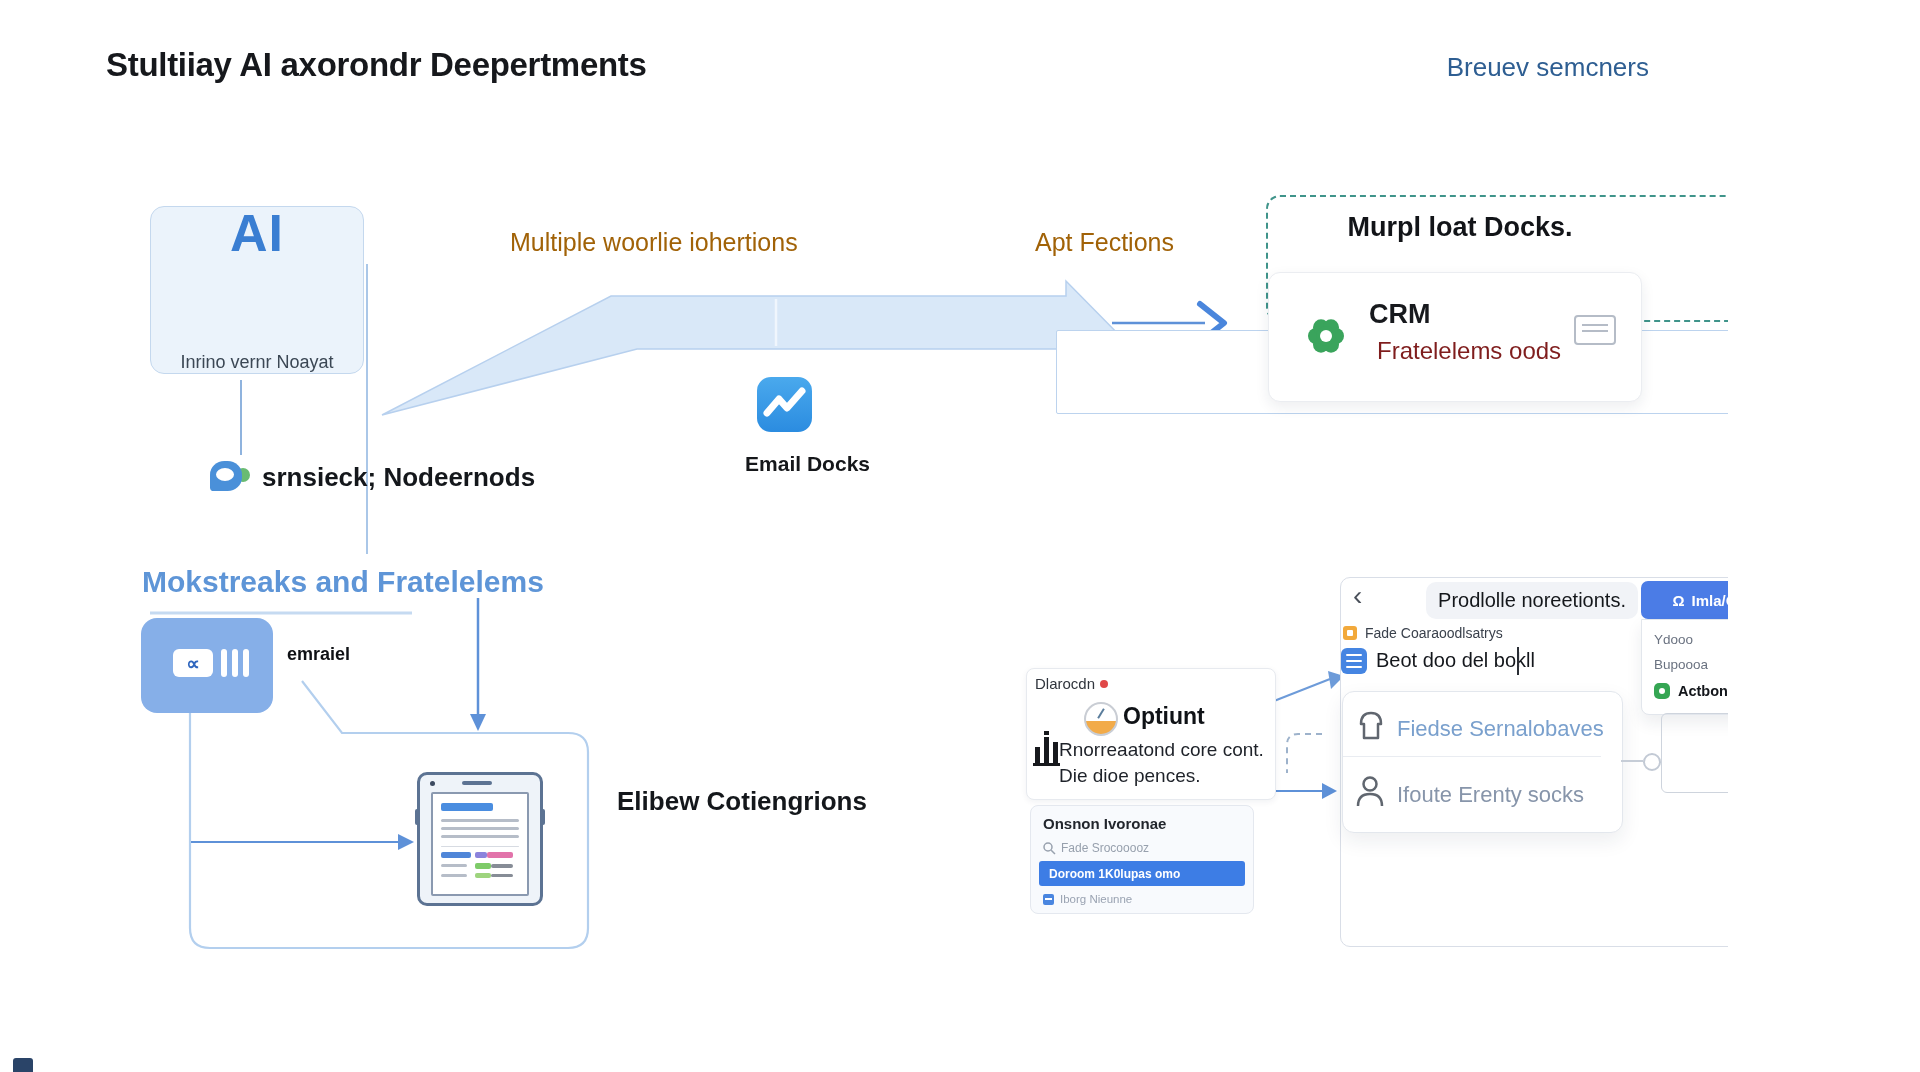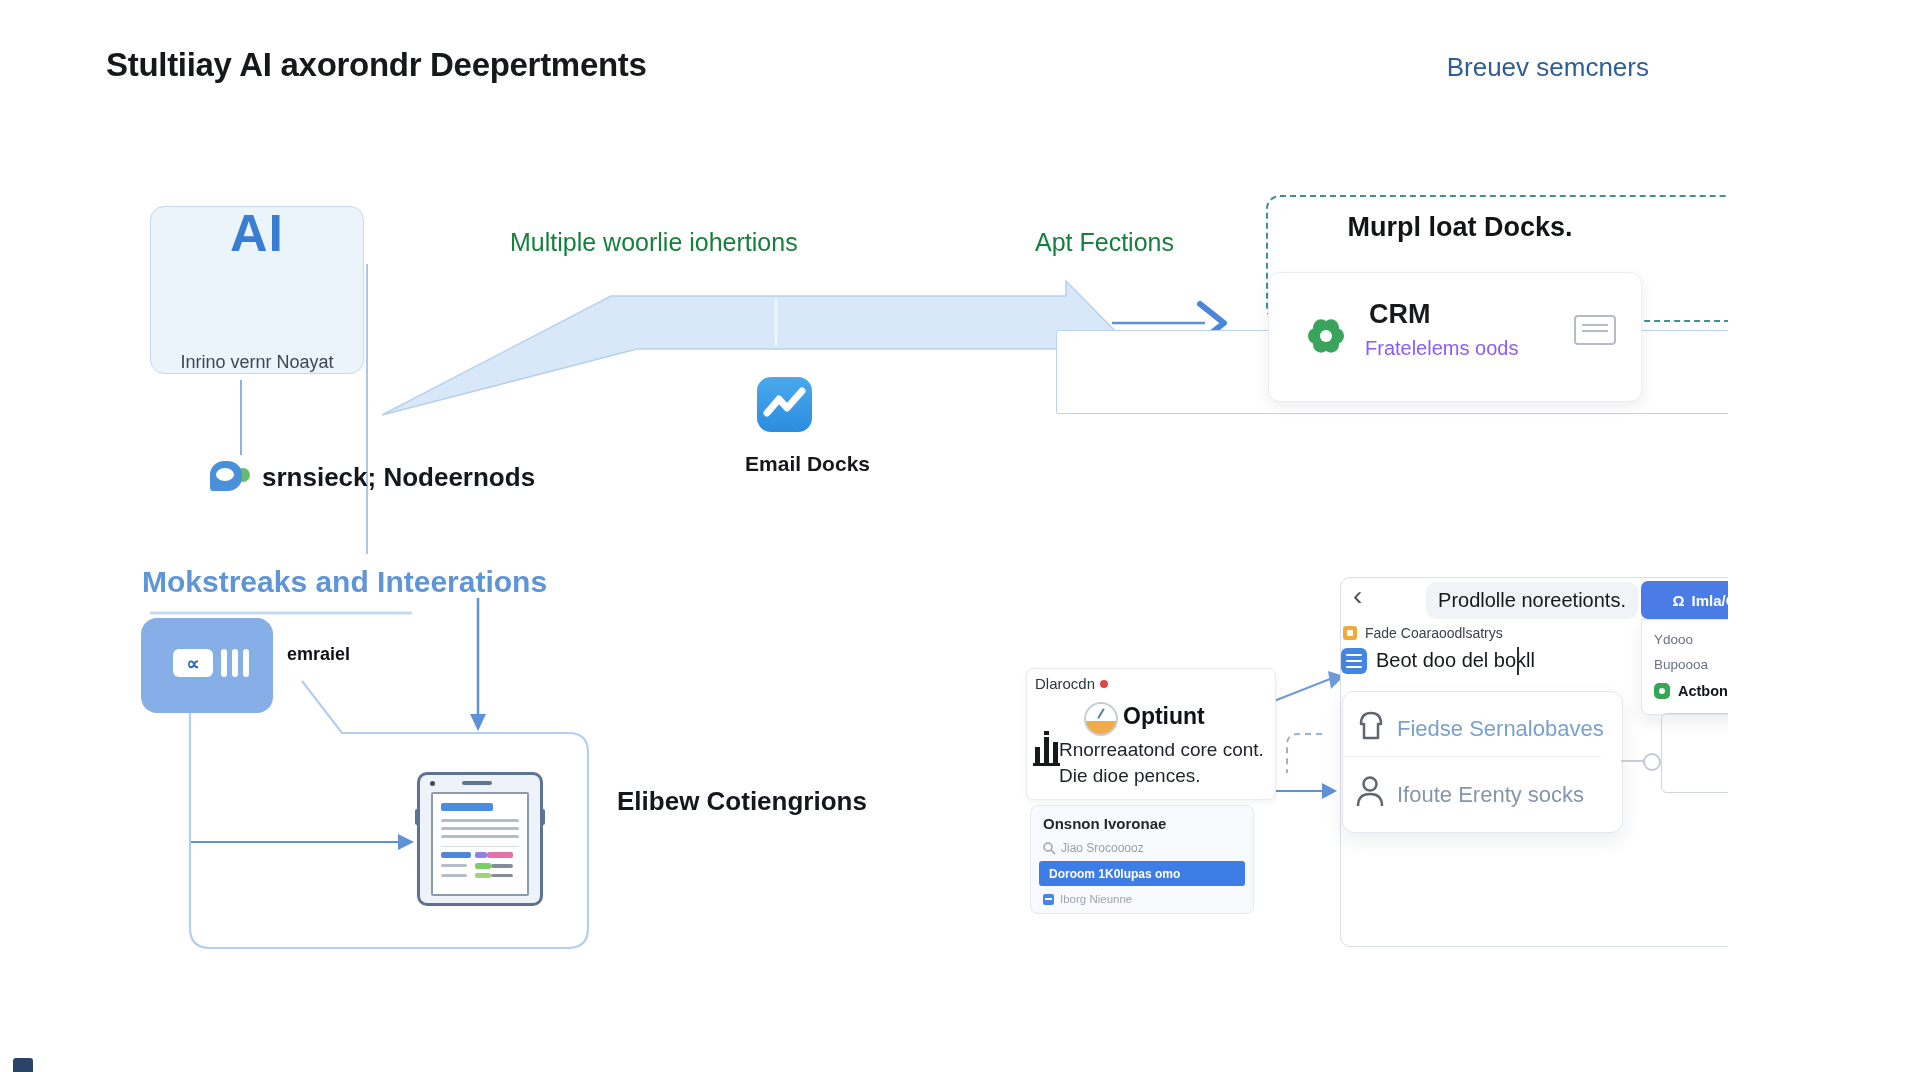--- a/index.html
+++ b/index.html
@@ -10,39 +10,39 @@
   #connector-layer{position:absolute;left:0;top:0;z-index:0;}
 
   .page-title{font-size:33px;font-weight:700;letter-spacing:-0.3px;color:#16181c;}
   .header-link{font-size:26px;font-weight:500;color:#2e5e92;}
 
   .ai-box{left:150px;top:206px;width:212px;height:166px;background:#ebf3fb;border:1.5px solid #c4d8ee;
           border-radius:14px;z-index:1;display:flex;flex-direction:column;align-items:center;justify-content:space-between;}
   .ai-logo{font-size:52px;font-weight:800;color:#3a7ed2;letter-spacing:1px;line-height:1;}
   .ai-label{font-size:18px;color:#3b4754;margin-top:24px;}
 
-  .flow-label{font-size:25px;font-weight:500;color:#15803d;}
+  .flow-label{font-size:25px;font-weight:500;color:#a16207;}
 
   .chat-icon{left:210px;top:459px;width:38px;height:38px;z-index:1;}
   .chat-green{position:absolute;right:-2px;top:9px;width:14px;height:14px;border-radius:50%;background:#69bb72;}
   .chat-bubble{position:absolute;left:0;top:2px;width:32px;height:30px;background:#4a90d9;
                border-radius:45% 45% 45% 12%;}
   .chat-bubble::after{content:"";position:absolute;left:6px;top:7px;width:18px;height:13px;background:#fff;border-radius:50%;}
 
   .email-docks-icon{left:757px;top:377px;width:55px;height:55px;border-radius:14px;z-index:1;
         background:linear-gradient(180deg,#4aa9ed,#2b8ce0);display:flex;align-items:center;justify-content:center;}
   .email-docks-label{left:730px;top:452px;width:140px;text-align:right;font-size:21px;font-weight:600;color:#15171a;}
 
   .dashed-box{left:1266px;top:195px;width:474px;height:123px;border:2.5px dashed #3f948a;border-radius:14px;z-index:1;}
   .dashed-title{left:1280px;top:212px;width:360px;text-align:center;font-size:27px;font-weight:700;color:#121418;z-index:2;}
   .blue-rect{left:1056px;top:330px;width:686px;height:82px;border:1.5px solid #bcd3ee;border-radius:2px;z-index:1;background:#fff;}
   .crm-card{left:1268px;top:272px;width:372px;height:128px;background:#fff;border:1px solid #ebedf1;border-radius:12px;
             box-shadow:0 5px 14px rgba(30,40,70,.08);z-index:3;}
   .crm-title{left:100px;top:26px;font-size:27px;font-weight:700;color:#17191d;}
-  .crm-sub{left:96px;top:64px;font-size:20px;color:#8b5cf6;}
+  .crm-sub{left:108px;top:64px;font-size:24px;color:#7f1d1d;}
   .crm-list-icon{left:305px;top:42px;width:38px;height:26px;border:2px solid #b5bcc7;border-radius:4px;}
   .crm-list-icon i{position:absolute;left:6px;right:6px;height:2px;background:#b5bcc7;}
 
   .section-heading{left:142px;top:565px;font-size:30px;font-weight:600;color:#5e95d7;}
 
   .email-node{left:141px;top:618px;width:132px;height:95px;background:#86afe8;border-radius:16px;z-index:2;}
   .email-pill{position:absolute;left:32px;top:31px;width:40px;height:28px;background:#fff;border-radius:6px;
               display:flex;align-items:center;justify-content:center;font-weight:700;font-size:19px;color:#2f66be;}
   .email-bar{position:absolute;top:31px;width:6px;height:28px;background:#fff;border-radius:3px;}
   .email-node-label{left:287px;top:644px;font-size:18px;font-weight:700;color:#0f1115;}
@@ -184,21 +184,21 @@
       <circle cx="21" cy="21" r="6" fill="#fff"></circle>
     </svg>
     <div class="abs crm-title">CRM</div>
     <div class="abs crm-sub">Fratelelems oods</div>
     <div class="abs crm-list-icon">
       <i style="top:7px;"></i>
         <i style="top:13px;"></i>
     </div>
   </div>
 
-  <div class="abs section-heading">Mokstreaks and Inteerations</div>
+  <div class="abs section-heading">Mokstreaks and Fratelelems</div>
 
   <div class="abs email-node">
     <div class="email-pill">∝</div>
     <span class="email-bar" style="left:80px;"></span>
     <span class="email-bar" style="left:91px;"></span>
     <span class="email-bar" style="left:102px;"></span>
   </div>
   <div class="abs email-node-label">emraiel</div>
 
   <div class="abs tablet">
@@ -247,21 +247,21 @@
     <div class="abs opt-line2">Die dioe pences.</div>
   </div>
 
   <div class="abs list-card">
     <div class="abs list-title">Onsnon Ivoronae</div>
     <div class="abs list-search">
       <svg width="13" height="13" viewBox="0 0 13 13">
         <circle cx="5" cy="5" r="4" stroke="#98a1ae" stroke-width="1.5" fill="none"></circle>
         <line x1="8.2" y1="8.2" x2="12" y2="12" stroke="#98a1ae" stroke-width="1.5"></line>
       </svg>
-      <span>Jiao Srocooooz</span>
+      <span>Fade Srocooooz</span>
     </div>
     <div class="abs list-selected">Doroom 1K0lupas omo</div>
     <div class="abs list-item">
       <span class="list-item-icon"></span>
       <span>Iborg Nieunne</span>
     </div>
   </div>
 
   <div class="abs panel">
     <div class="abs panel-back">‹</div>

